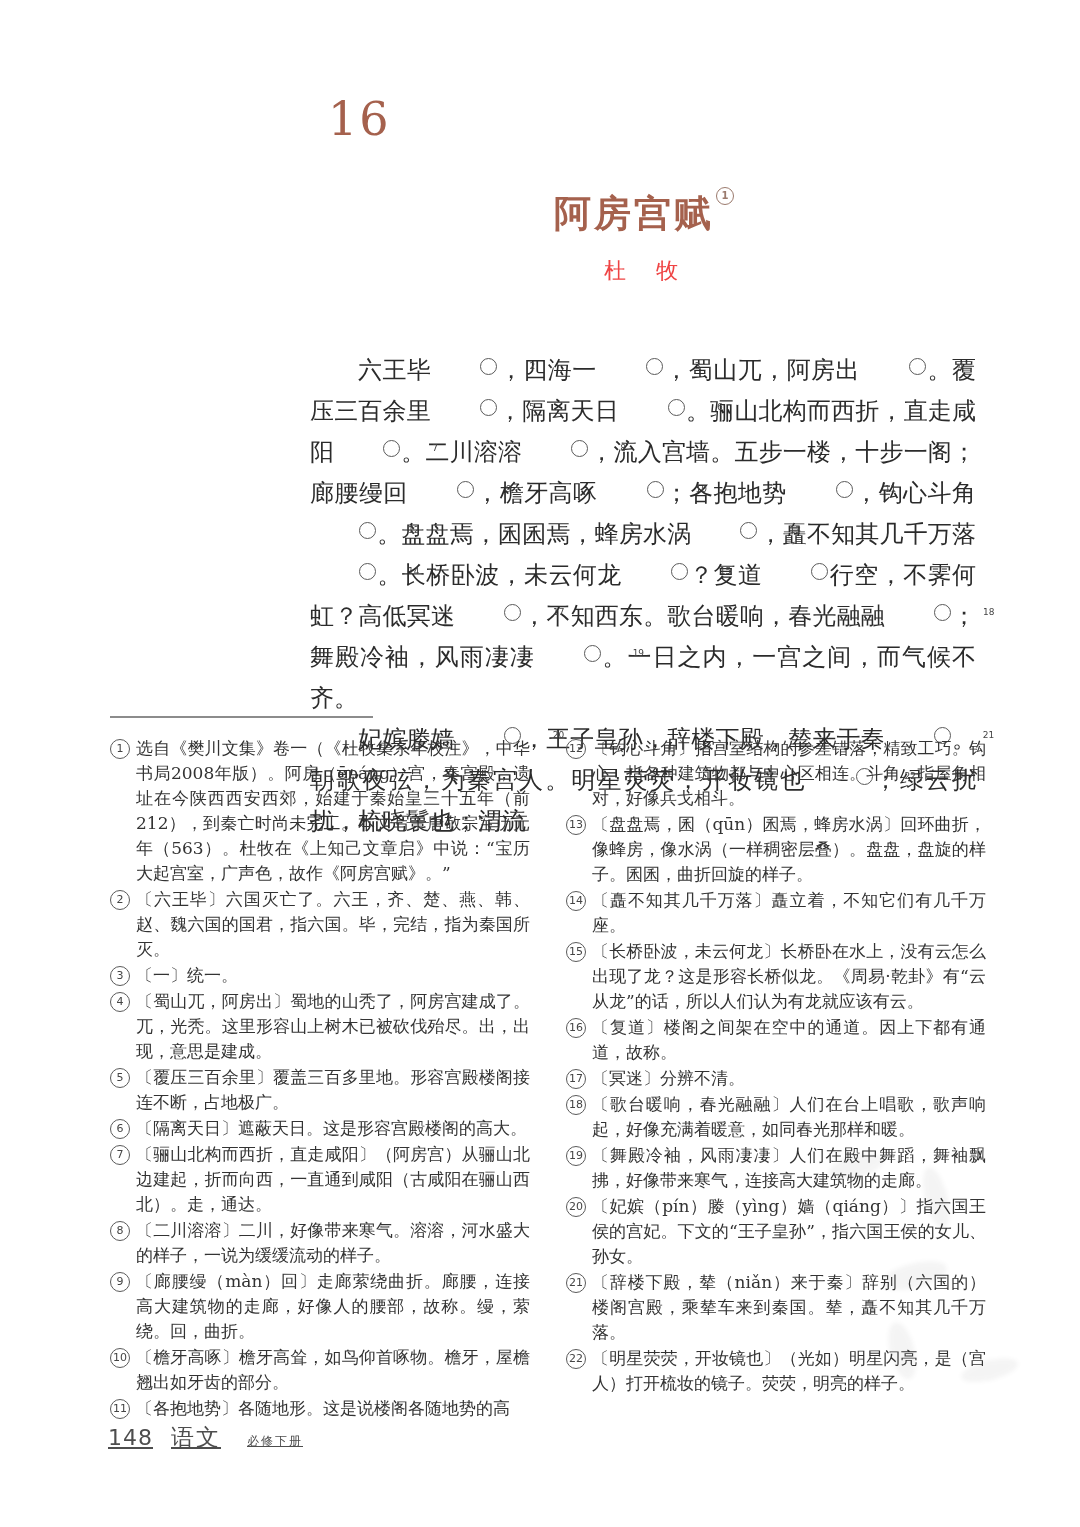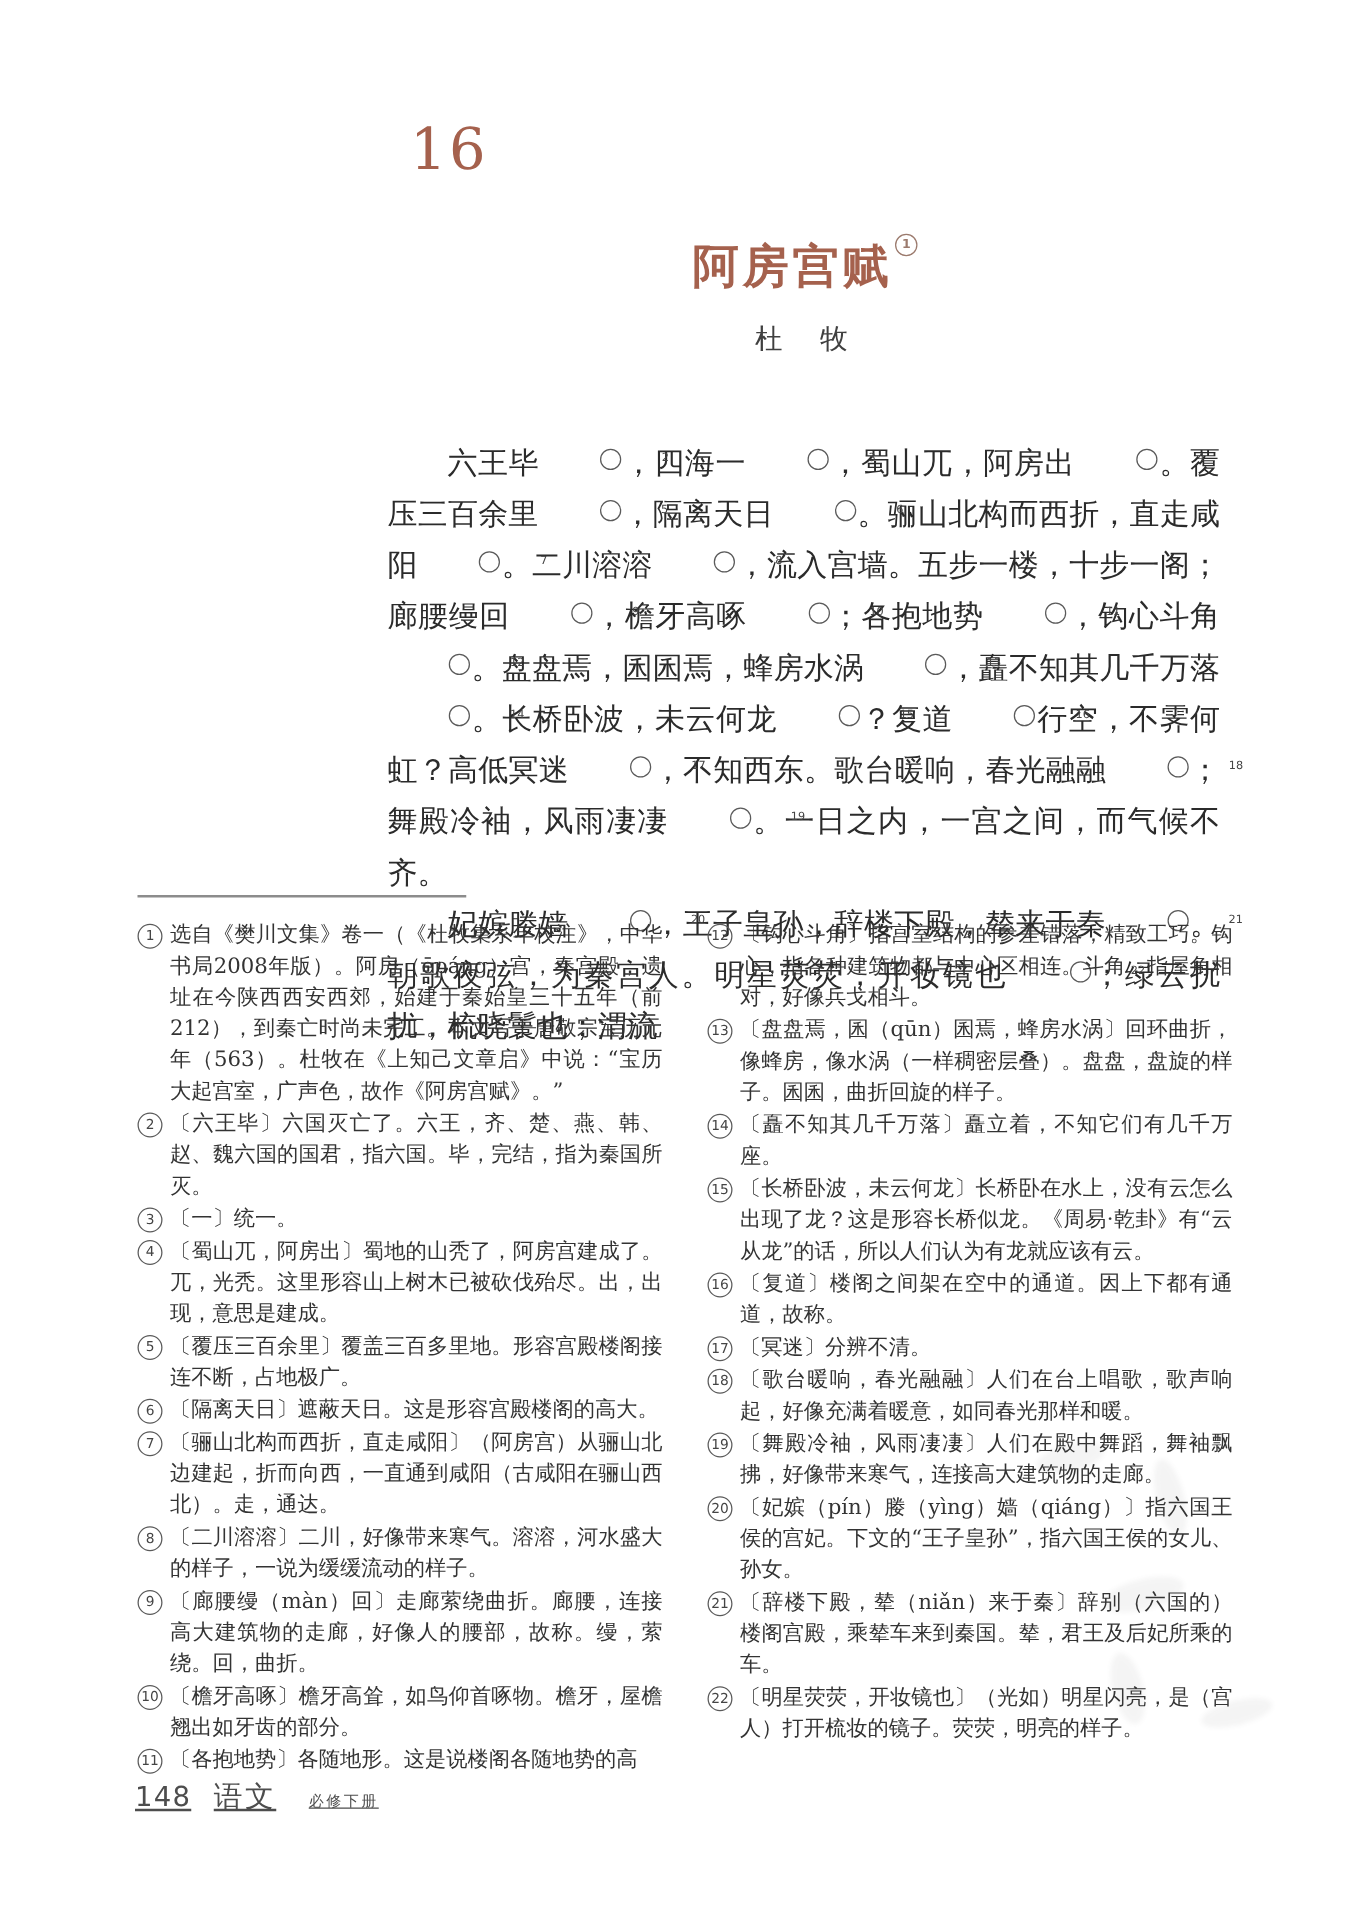--- a/index.html
+++ b/index.html
@@ -29,21 +29,21 @@
     font-size:37px;font-weight:bold;line-height:1.2;
     color:var(--accent,#a5614d);
     letter-spacing:3px;
   }
   .title-sup{position:relative;top:-14px;left:2px;}
   
   #author-row{
     position:absolute;left:310px;top:256px;width:666px;
     text-align:center;
   }
-  #author-name{font-size:22px;color:#404040;letter-spacing:4px;}
+  #author-name{font-size:22px;color:#ef4444;letter-spacing:4px;}
   
   #main-text{
     position:absolute;left:310px;top:350px;width:666px;
     font-size:24px;line-height:41px;
     text-align:justify;
     color:#2b2b2b;
   }
   #main-text .para{margin:0;text-indent:2em;}
   
   .cn{
@@ -202,21 +202,21 @@
         <div class="fn-item">
           <span class="cn fn-marker">19</span>
           <div class="fn-text">〔舞殿冷袖，风雨凄凄〕人们在殿中舞蹈，舞袖飘拂，好像带来寒气，连接高大建筑物的走廊。</div>
         </div>
         <div class="fn-item">
           <span class="cn fn-marker">20</span>
           <div class="fn-text">〔妃嫔（pín）媵（yìng）嫱（qiáng）〕指六国王侯的宫妃。下文的“王子皇孙”，指六国王侯的女儿、孙女。</div>
         </div>
         <div class="fn-item">
           <span class="cn fn-marker">21</span>
-          <div class="fn-text">〔辞楼下殿，辇（niǎn）来于秦〕辞别（六国的）楼阁宫殿，乘辇车来到秦国。辇，君王及后妃所乘的车。</div>
+          <div class="fn-text">〔辞楼下殿，辇（niǎn）来于秦〕辞别（六国的）楼阁宫殿，乘辇车来到秦国。辇，矗不知其几千万落。</div>
         </div>
         <div class="fn-item">
           <span class="cn fn-marker">22</span>
           <div class="fn-text">〔明星荧荧，开妆镜也〕（光如）明星闪亮，是（宫人）打开梳妆的镜子。荧荧，明亮的样子。</div>
         </div>
       </div>
   </div>
 
   <div id="watermark"></div>
 

